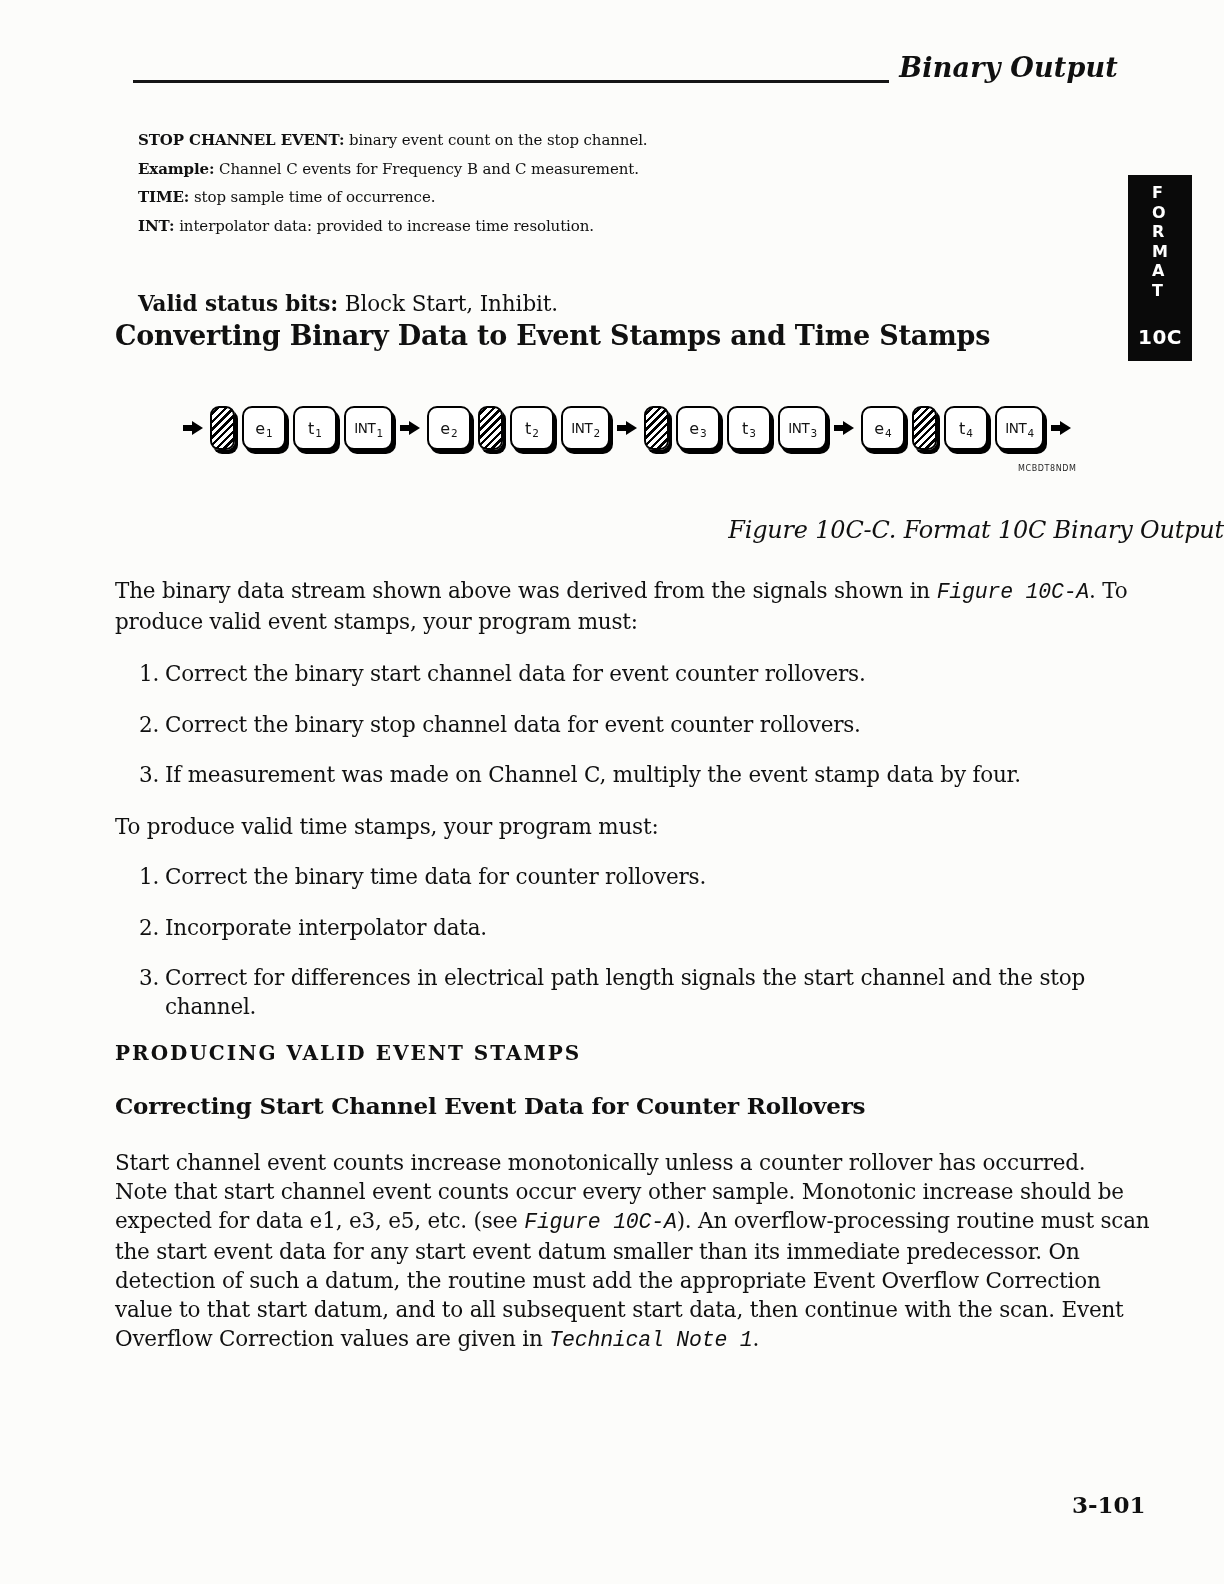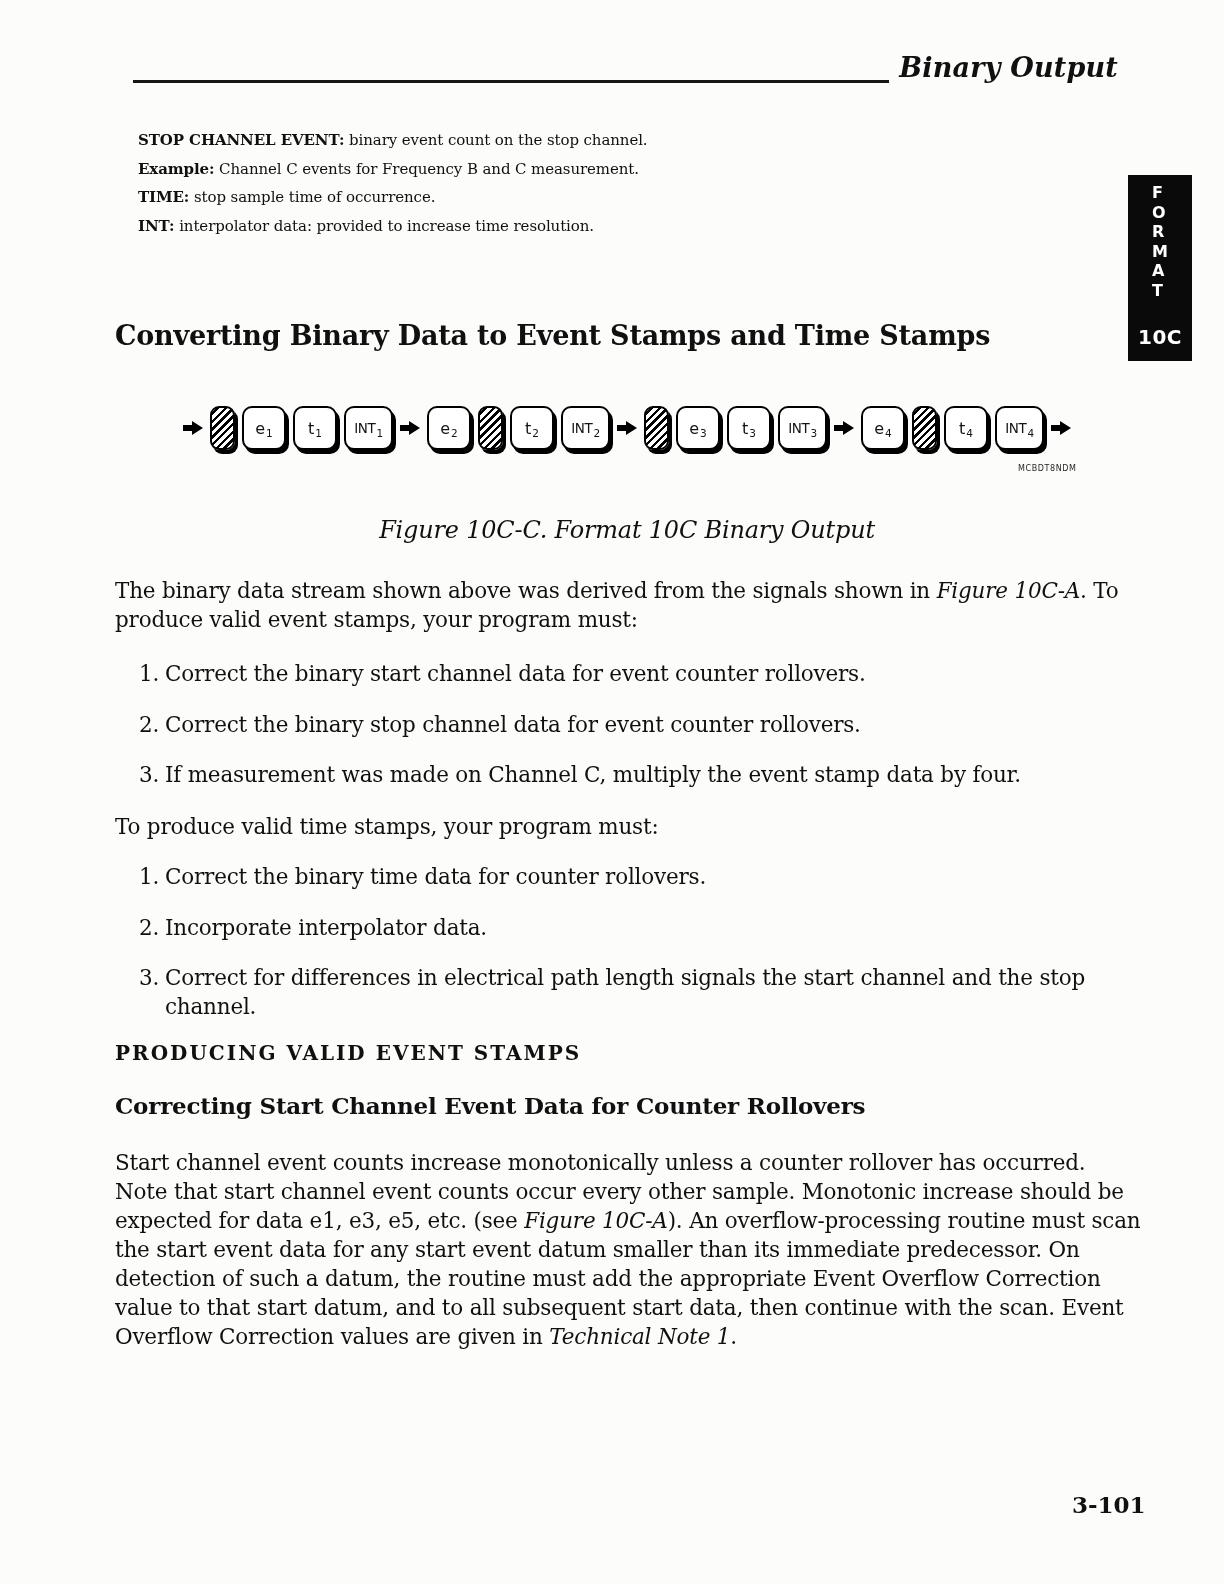--- a/index.html
+++ b/index.html
@@ -2,21 +2,21 @@
 <html><head>
 <meta charset="utf-8">
 <style>
   html,body{margin:0;padding:0;background:#9a9a9a;}
   .page{
     position:relative;width:1224px;height:1584px;margin:0 auto;
     background:#fcfcfa;color:#101010;overflow:hidden;
     font-family:"DejaVu Serif", "Liberation Serif", serif;
   }
   .b{font-weight:bold;}
-  .i{font-style:italic;}
+  .i{font-style:italic;font-family:Liberation Mono, monospace;}
 
   
   .header{position:absolute;left:133px;top:52px;width:985px;display:flex;align-items:flex-end;gap:10px;}
   .header .rule{flex:1;height:3px;background:#161616;margin-top:8px;}
   .running-title{font-style:italic;font-weight:bold;font-size:27px;white-space:nowrap;letter-spacing:0.2px;}
 
   
   .defs{position:absolute;left:138px;top:126px;font-size:15px;line-height:28.5px;letter-spacing:-0.1px;}
   .valid{position:absolute;left:138px;top:291px;font-size:21.5px;letter-spacing:-0.1px;}
 
@@ -38,21 +38,21 @@
     box-sizing:border-box;width:25px;height:44px;flex:none;
     border:2.5px solid #000;border-radius:9px;box-shadow:3px 4px 0 0 #000;
     background:repeating-linear-gradient(135deg,#ffffff 0 3px,#000000 3px 5.5px);
   }
   .fig-arrow{position:relative;width:20px;height:15px;flex:none;}
   .fig-arrow::before{content:"";position:absolute;left:0;top:4.5px;width:10px;height:6px;background:#000;}
   .fig-arrow::after{content:"";position:absolute;left:9px;top:0;width:0;height:0;
     border-left:11px solid #000;border-top:7.5px solid transparent;border-bottom:7.5px solid transparent;}
   .fig-code{position:absolute;left:1018px;top:60px;font-family:"DejaVu Sans","Liberation Sans",sans-serif;
     font-size:8px;letter-spacing:0.6px;color:#262626;}
-  .fig-caption{position:absolute;left:30px;top:112px;width:1194px;text-align:center;
+  .fig-caption{position:absolute;left:30px;top:112px;width:1194px;text-align:right;
     font-style:italic;font-size:24px;letter-spacing:-0.2px;}
 
   
   .para{position:absolute;margin:0;font-size:21.5px;line-height:29px;letter-spacing:-0.2px;}
   .intro{left:115px;top:576px;}
   .time-intro{left:115px;top:812px;}
   .rollover{left:115px;top:1148px;}
 
   .olist{position:absolute;left:139px;}
   .event-list{top:659px;}
@@ -89,20 +89,21 @@
       <div class="def-line"><span class="b">STOP CHANNEL EVENT:</span><span> binary event count on the stop channel.</span></div>
 
       <div class="def-line"><span class="b">Example:</span><span> Channel C events for Frequency B and C measurement.</span></div>
 
 
       <div class="def-line"><span class="b">TIME:</span><span> stop sample time of occurrence.</span></div>
 
       <div class="def-line"><span class="b">INT:</span><span> interpolator data: provided to increase time resolution.</span></div>
     </div>
 
+  <div class="valid"><span class="b">Valid status bits:</span><span> Block Start, Inhibit.</span></div>
 
   <h1 class="sec-head">Converting Binary Data to Event Stamps and Time Stamps</h1>
 
   <div class="figure">
     <div class="fig-row">
 
         <div class="fig-arrow"></div>
 
         <div class="fig-hatched"></div>
 

